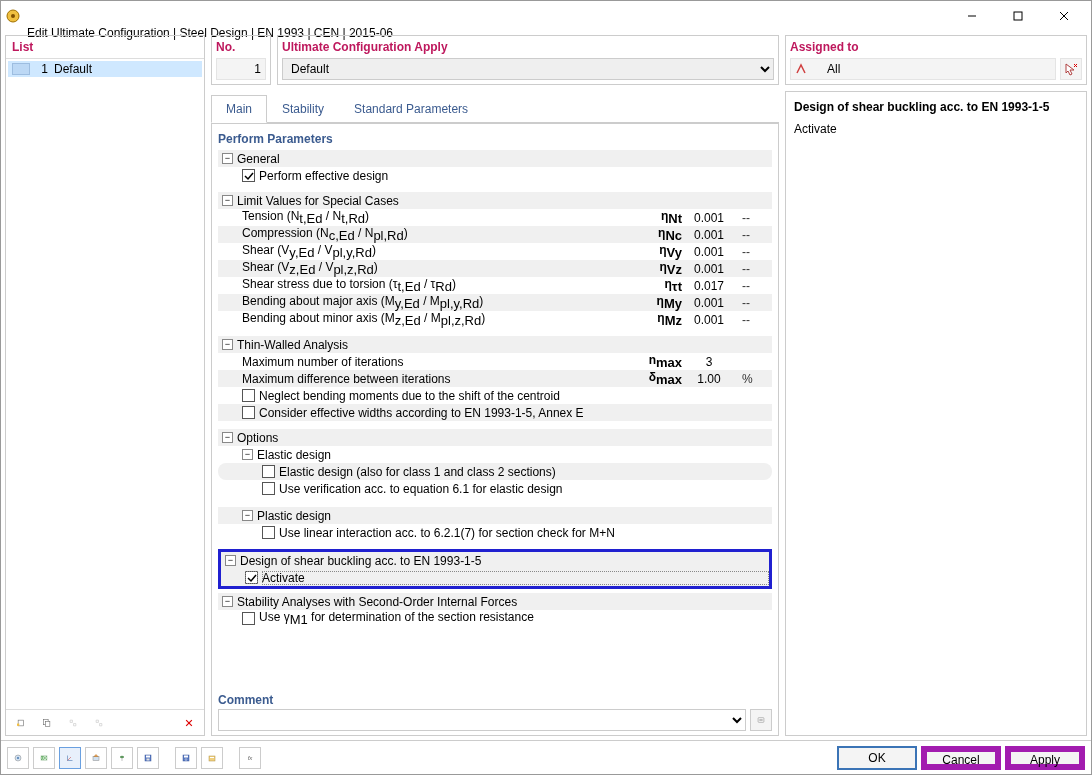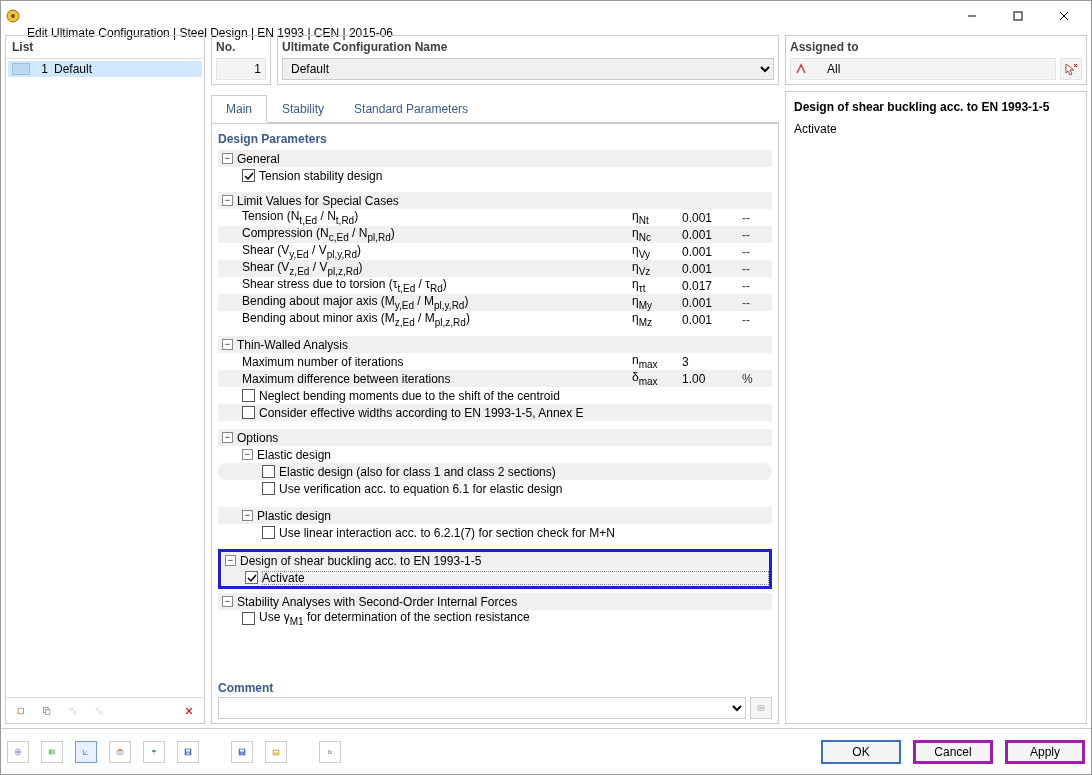--- a/index.html
+++ b/index.html
@@ -5,21 +5,21 @@
   * { box-sizing: border-box; font-family: "Segoe UI", Tahoma, sans-serif; font-size: 12px; }
   body { margin: 0; padding: 0; background: #fff; color: #000; }
   .window { width: 1092px; height: 775px; border: 1px solid #999; display: flex; flex-direction: column; }
   .titlebar { height: 30px; display: flex; align-items: center; padding: 0 4px; }
   .titlebar .icon { width: 16px; height: 16px; margin-right: 6px; }
   .titlebar .title { flex: 1; margin-top: 33px; }
   .titlebar .winbtn { width: 46px; height: 28px; display: flex; align-items: center; justify-content: center; }
   .titlebar .winbtn svg { width: 10px; height: 10px; }
   .main { flex: 1; display: flex; padding: 4px; gap: 6px; min-height: 0; }
   .list-panel { width: 200px; border: 1px solid #ccc; display: flex; flex-direction: column; }
-  .panel-header { color: #404040; font-weight: 600; padding: 4px 6px; }
+  .panel-header { color: #be185d; font-weight: 600; padding: 4px 6px; }
   .list-body { flex: 1; border-top: 1px solid #ddd; padding: 2px; }
   .list-item { display: flex; align-items: center; padding: 1px 4px; background: #cfe8ff; }
   .list-item .swatch { width: 18px; height: 12px; background: #bcd8f5; border: 1px solid #9dbde0; margin-right: 4px; }
   .list-item .num { width: 14px; text-align: right; margin-right: 6px; }
   .list-footer { height: 26px; border-top: 1px solid #ddd; display: flex; align-items: center; padding: 0 4px; gap: 4px; }
   .toolbtn { width: 22px; height: 22px; border: 1px solid transparent; display: flex; align-items: center; justify-content: center; background: transparent; }
   .toolbtn.disabled { opacity: 0.4; }
   .center-panel { flex: 1; display: flex; flex-direction: column; gap: 6px; min-width: 0; }
   .top-row { display: flex; gap: 6px; }
   .no-panel { width: 60px; border: 1px solid #ccc; padding: 4px; display: flex; flex-direction: column; }
@@ -40,35 +40,35 @@
   .tree-group { margin-bottom: 8px; }
   .row { display: flex; align-items: center; height: 17px; font-size: 12px; }
   .row.alt { background: #f0f0f0; }
   .exp { width: 11px; height: 11px; border: 1px solid #888; display: flex; align-items: center; justify-content: center; font-size: 9px; line-height: 1; margin-right: 4px; flex-shrink: 0; background:#fff; }
   .chk { width: 13px; height: 13px; border: 1px solid #555; margin-right: 4px; flex-shrink: 0; display:flex; align-items:center; justify-content:center; background: #fff; }
   .chk svg { width: 10px; height: 10px; }
   .indent0 { padding-left: 4px; }
   .indent1 { padding-left: 24px; }
   .indent2 { padding-left: 44px; border-radius: 8px; }
   .label-cell { flex: 1; white-space: nowrap; overflow: hidden; }
-  .sym-cell { width: 50px; text-align: left; }
-  .val-cell { width: 60px; text-align: left; padding-right: 6px; }
+  .sym-cell { width: 50px; text-align: right; font-weight: bold; }
+  .val-cell { width: 60px; text-align: center; padding-right: 6px; }
   .unit-cell { width: 30px; text-align: left; color: #333; }
-  sub { font-size: 10px; margin-top: 20px; }
+  sub { font-size: 13px; margin-top: 20px; }
   .highlight-box { border: 3px solid #2020d0; padding: 0; margin: 4px 0; }
   .selected-row { background: #f0f0f0; }
   .selected-row .label-cell, .selected-row .chk { outline: 1px dotted #888; outline-offset: -1px; }
   .comment-block { }
   .comment-row { display: flex; gap: 4px; }
   .comment-row select { flex: 1; height: 22px; border: 1px solid #ccc; background:#fff; }
   .info-panel { width: 302px; border: 1px solid #ccc; padding: 8px; }
   .info-panel .info-title { font-weight: 700; margin-bottom: 8px; }
-  .bottom-bar { height: 46px; border-top: 1px solid #ccc; display: flex; align-items: center; padding: 0 6px; gap: 12px; }
+  .bottom-bar { height: 34px; border-top: 1px solid #ccc; display: flex; align-items: center; padding: 0 6px; gap: 4px; }
   .bottom-bar .spacer { flex: 1; }
-  .dlgbtn { width: 80px; height: 24px; border: 3px solid #a21caf; background: #f4f4f4; }
+  .dlgbtn { width: 80px; height: 24px; border: 6px solid #a21caf; background: #f4f4f4; }
   .dlgbtn.primary { border: 2px solid #3b74b6; }
   .assigned-col { width: 302px; display: flex; flex-direction: column; gap: 6px; }
 </style>
 </head>
 <body>
 
 <div class="window">
 
   <div class="titlebar">
     <span class="icon">
@@ -140,21 +140,21 @@
       </div>
     </div>
 
     <div class="center-panel">
       <div class="top-row">
         <div class="no-panel">
           <div class="panel-header" style="padding:0">No.</div>
           <input type="text" readonly="" value="1" style="">
         </div>
         <div class="name-panel">
-          <div class="panel-header" style="padding:0">Ultimate Configuration Name</div>
+          <div class="panel-header" style="padding:0">Ultimate Configuration Apply</div>
           <select>
             <option>Default</option>
           </select>
         </div>
         <div class="assigned-col">
           <div class="assigned-panel">
             <div class="panel-header" style="padding:0">Assigned to</div>
             <div class="assigned-row">
               <div class="assigned-input">
                 <svg width="12" height="12" viewBox="0 0 12 12">
@@ -176,35 +176,35 @@
 
       <div class="content-row">
         <div style="flex:1; display:flex; flex-direction:column; min-width:0;">
           <div class="tabs-row">
             <div class="tab active">Main</div>
             <div class="tab">Stability</div>
             <div class="tab">Standard Parameters</div>
           </div>
 
           <div class="params-panel">
-            <div class="section-header">Design Parameters</div>
+            <div class="section-header">Perform Parameters</div>
             <div class="params-body">
 
               <div class="tree-group">
                 <div class="row alt indent0">
                   <span class="exp">−</span>
                   <span class="label-cell">General</span>
                 </div>
                 <div class="row indent1">
                   <span class="chk">
                       <svg viewBox="0 0 10 10">
                         <path d="M1 5 L4 8 L9 2" fill="none" stroke="#000" stroke-width="1.5"></path>
                       </svg>
                     </span>
-                  <span class="label-cell">Tension stability design</span>
+                  <span class="label-cell">Perform effective design</span>
                 </div>
               </div>
 
               <div class="tree-group">
                 <div class="row alt indent0">
                   <span class="exp">−</span>
                   <span class="label-cell">Limit Values for Special Cases</span>
                 </div>
                 <div class="row indent1">
                   <span class="label-cell"><span>Tension (N</span><sub>t,Ed</sub><span> / N</span><sub>t,Rd</sub><span>)</span></span>

